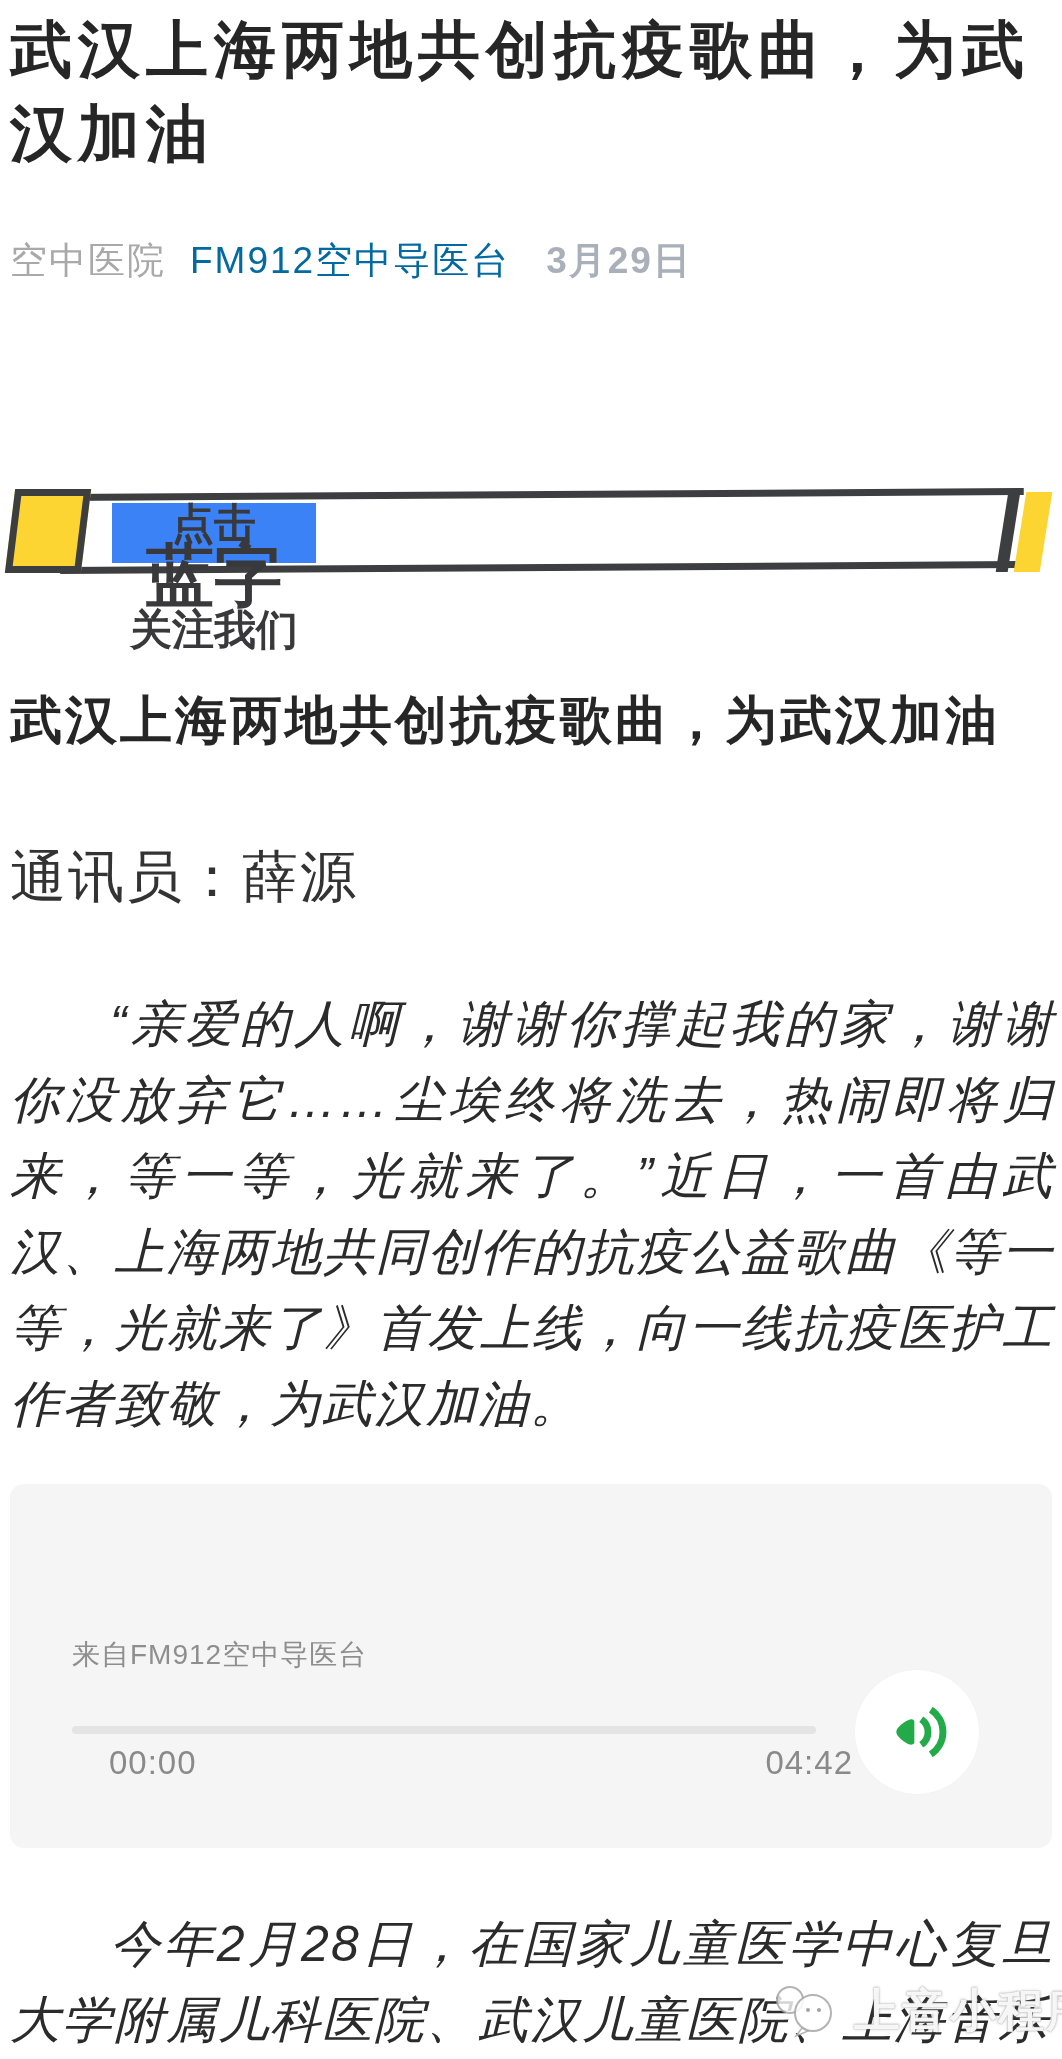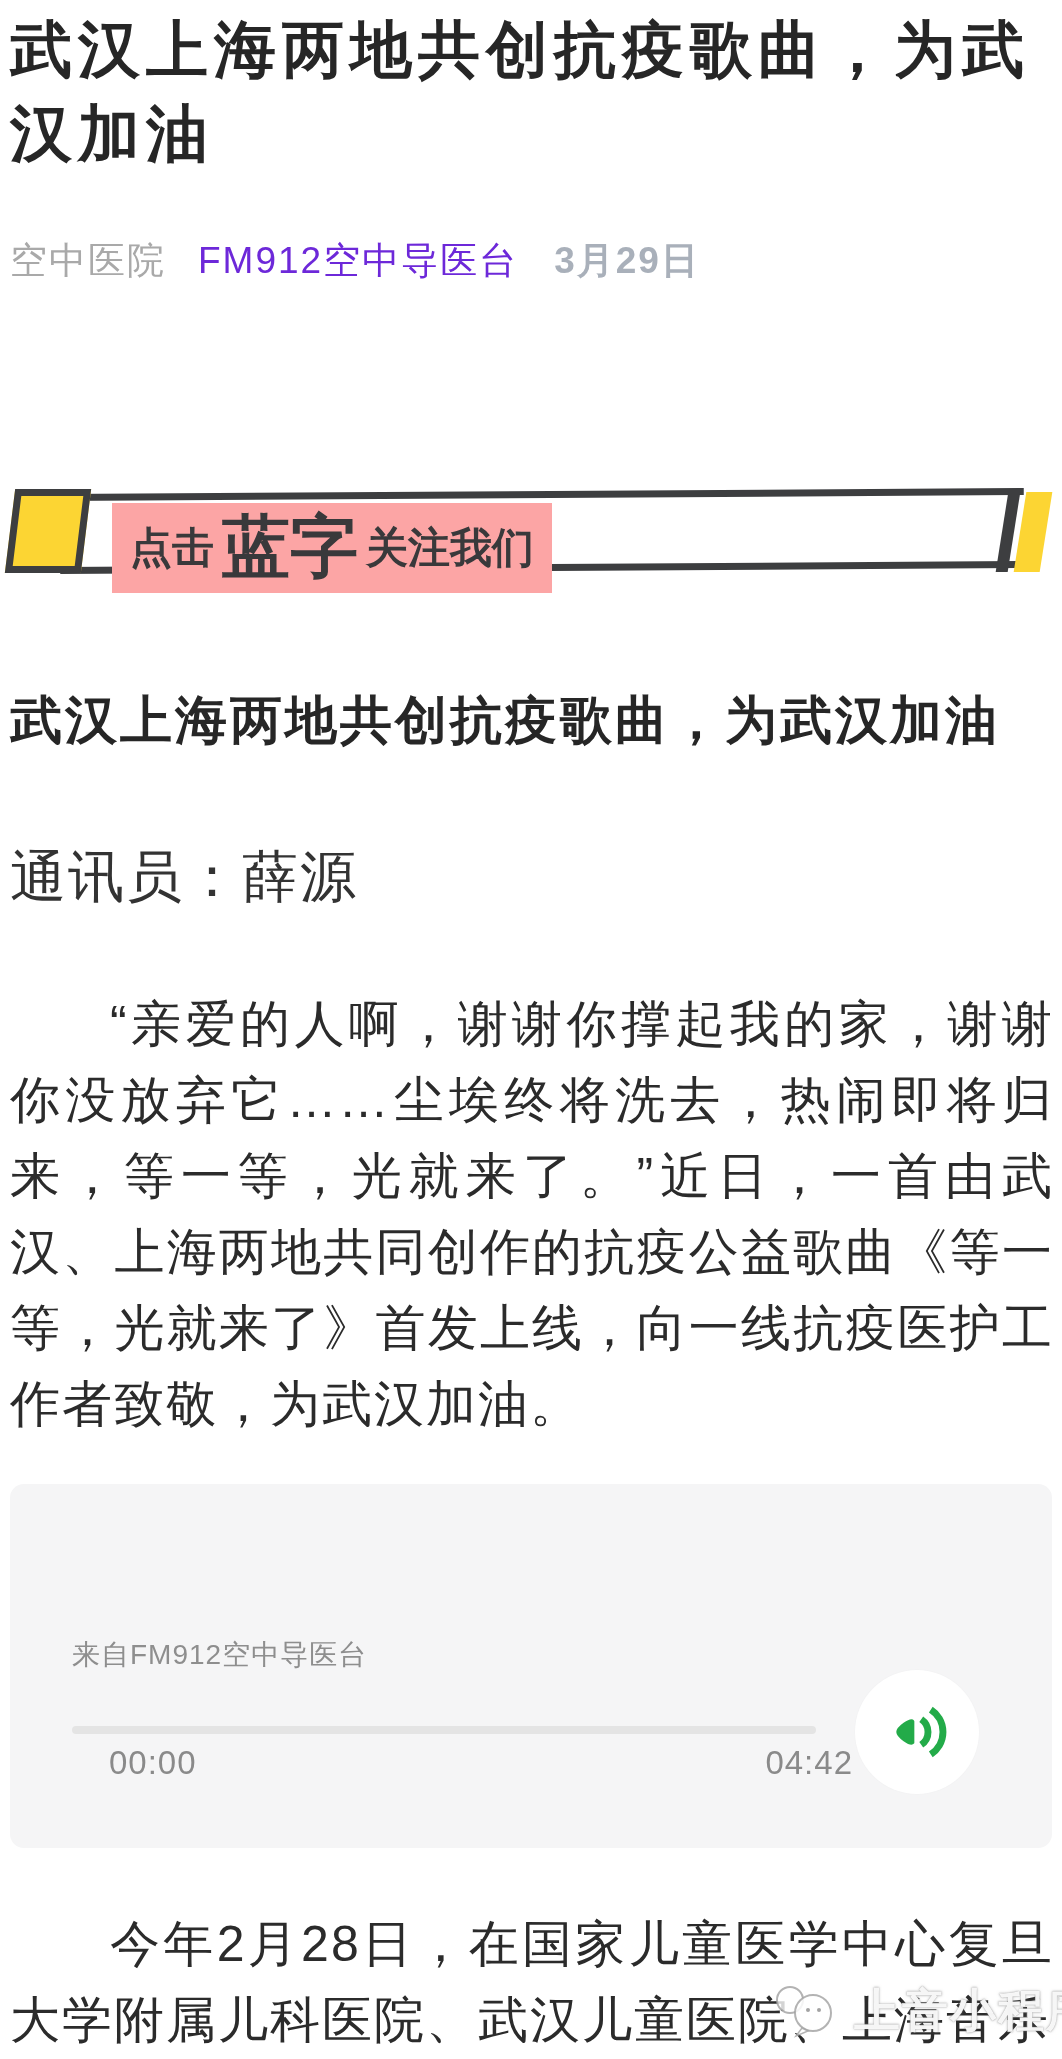--- a/index.html
+++ b/index.html
@@ -14,21 +14,21 @@
   #page-title{
     left:10px;top:8px;width:1044px;
     font-size:62px;font-weight:700;line-height:84px;letter-spacing:6px;
     color:#262626;
   }
   #byline{
     left:10px;top:236px;display:flex;align-items:baseline;
     font-size:37px;letter-spacing:2px;white-space:nowrap;
   }
   #byline .account{color:#a9a9a9;}
-  #byline .src-link{color:#6d28d9;margin-left:32px;}
+  #byline .src-link{color:#0369a1;margin-left:24px;}
   #byline .date{color:#a9b0ba;margin-left:36px;font-weight:bold;}
 
   
   #follow-banner{left:8px;top:487px;width:1046px;height:88px;}
   .banner-strip{
     position:absolute;left:52px;right:30px;top:4px;height:66px;
     border-top:7px solid #3d3e40;border-bottom:7px solid #3d3e40;
     background:#ffffff;transform:rotate(-0.35deg);
   }
   .banner-left-block{
@@ -38,38 +38,38 @@
   .banner-right-slash{
     position:absolute;right:40px;top:5px;width:12px;height:80px;
     background:#3d3e40;transform:skewX(-9deg);
   }
   .banner-right-block{
     position:absolute;right:8px;top:5px;width:26px;height:80px;
     background:#fcd533;transform:skewX(-9deg);
   }
   .banner-label{
     position:absolute;left:104px;top:16px;height:60px;
-    background:#fca5a5;display:flex;align-items:center;
-    padding:15px 18px;white-space:nowrap;color:#39393b;font-weight:700;
+    background:#3b82f6;display:flex;align-items:center;
+    padding:0 18px;white-space:nowrap;color:#39393b;font-weight:700;flex-direction:column;
   }
   .banner-label .t-small{font-size:42px;line-height:42px;}
   .banner-label .t-big{font-size:68px;line-height:60px;margin:0 8px 4px 8px;}
 
   
   #section-heading{
     left:10px;top:686px;width:1044px;
     font-size:52px;font-weight:700;letter-spacing:3px;color:#262626;
   }
   #correspondent{
     left:10px;top:840px;font-size:56px;letter-spacing:2px;color:#333333;
   }
   .body-par{
     left:10px;width:1044px;
     font-size:50px;line-height:76px;letter-spacing:2px;
-    color:#2b2b2b;text-align:justify;text-indent:2em;
+    color:#2b2b2b;text-align:justify;text-indent:2em;font-style:italic;
   }
   #paragraph-1{top:986px;}
   #paragraph-2{top:1906px;}
 
   
   #audio-card{
     left:10px;top:1484px;width:1042px;height:364px;
     background:#f5f5f6;border-radius:14px;
   }
   .ac-title{

